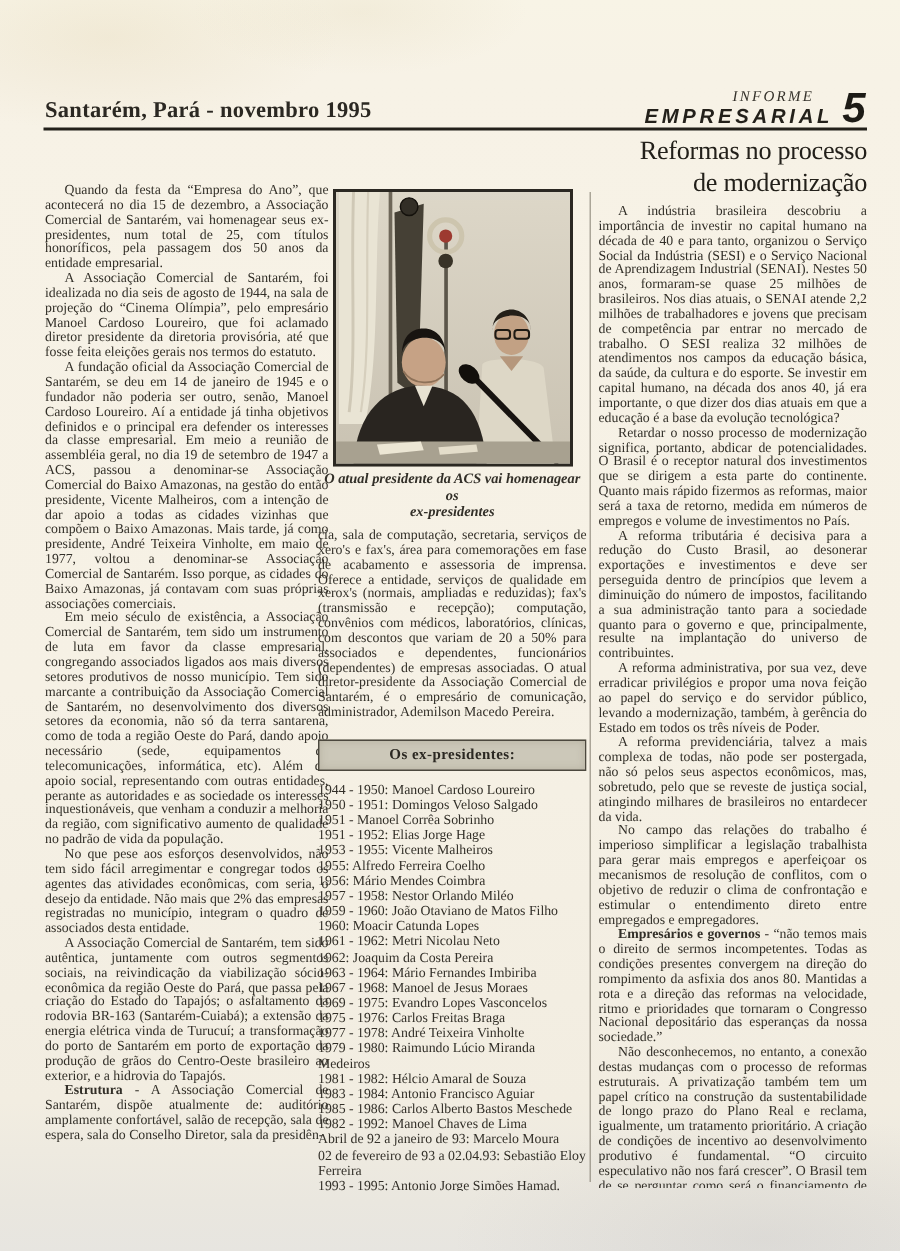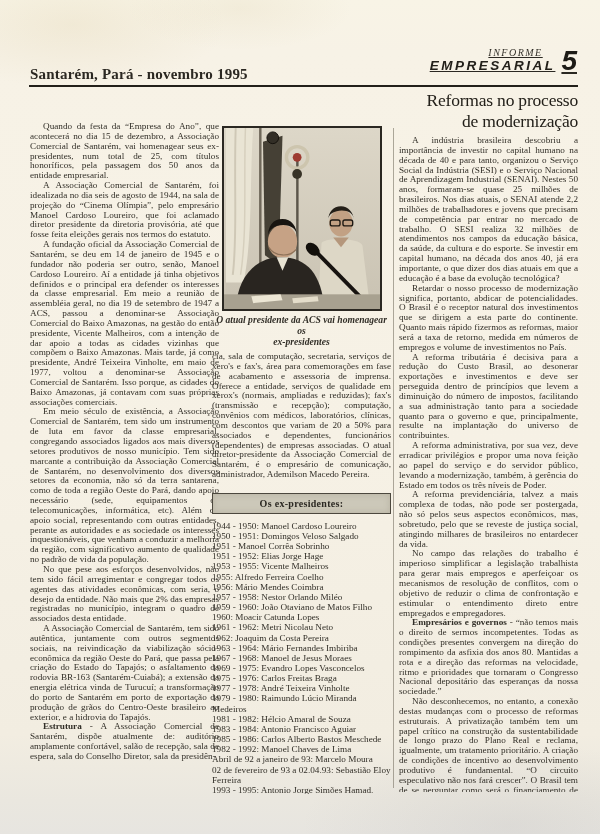--- a/index.html
+++ b/index.html
@@ -14,21 +14,21 @@
   .page::before{ 
     content:"";position:absolute;inset:0;pointer-events:none;
     background:
       radial-gradient(220px 90px at 12% 3%, rgba(210,190,140,.18), transparent 70%),
       radial-gradient(300px 120px at 85% 99%, rgba(120,120,130,.10), transparent 70%),
       radial-gradient(160px 60px at 40% 1%, rgba(200,180,130,.12), transparent 70%);
   }
   
   .masthead-date{position:absolute;left:30px;top:66px;font-weight:bold;font-size:15px;letter-spacing:.2px;}
   .header-rule{position:absolute;left:29px;width:549px;top:85px;height:2px;background:#23201a;}
-  .brand{position:absolute;right:23px;top:48px;display:flex;align-items:flex-end;gap:6px;text-decoration:underline;}
+  .brand{position:absolute;right:23px;top:60px;display:flex;gap:6px;}
   .brand-stack{text-align:center;}
   .brand-top{font-style:italic;font-size:10px;letter-spacing:1.5px;color:#35322b;line-height:10px;margin-left:46px;}
   .brand-main{font-family:"Liberation Sans",sans-serif;font-style:italic;font-weight:bold;font-size:13.5px;letter-spacing:2.5px;color:#23201a;line-height:15px;}
   .brand-num{font-family:"Liberation Sans",sans-serif;font-style:italic;font-weight:bold;font-size:28px;line-height:24px;color:#1d1b16;}
   
   .acs-headline{position:absolute;left:30px;top:91px;width:364px;font-size:19.5px;line-height:23px;letter-spacing:-.4px;white-space:nowrap;color:#23201a;}
   .reform-headline{position:absolute;left:398px;top:90px;width:180px;text-align:right;font-size:17.5px;line-height:20.5px;letter-spacing:-.2px;color:#23201a;}
   
   .col{position:absolute;font-size:9.2px;line-height:9.85px;text-align:justify;color:#322f28;}
   .col p{margin:0;text-indent:13px;}

